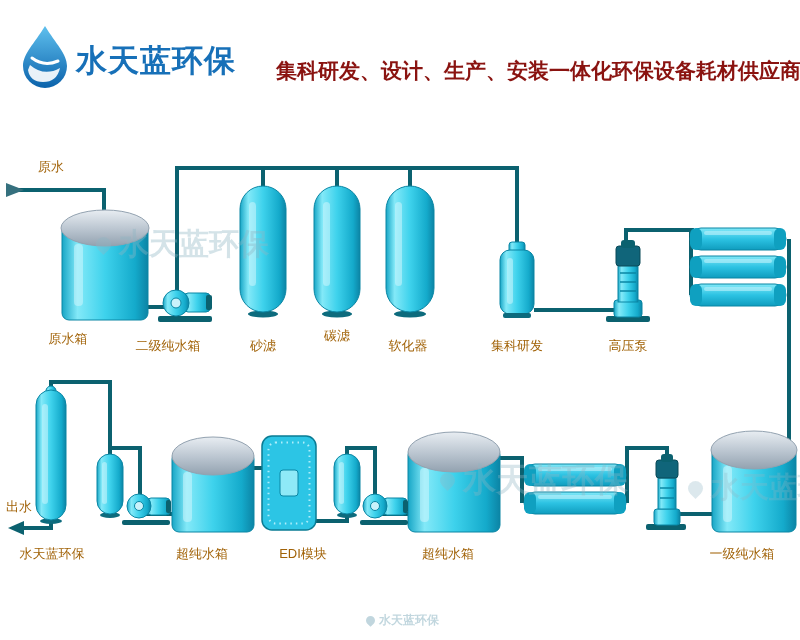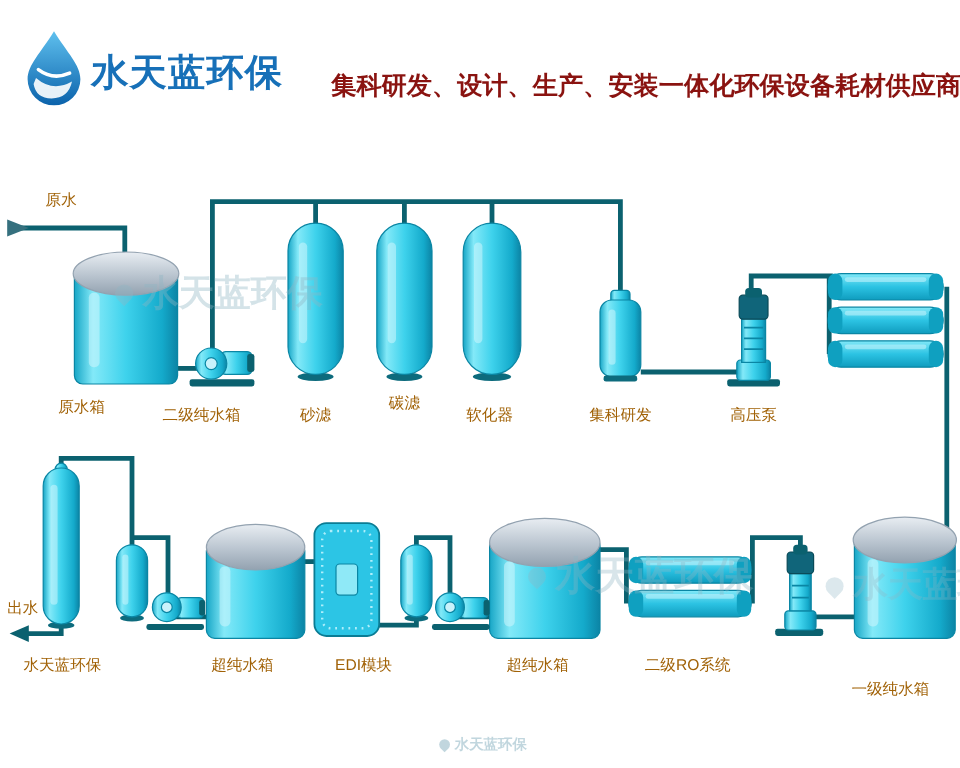--- a/index.html
+++ b/index.html
@@ -235,22 +235,21 @@
   <div class="lbl" style="left:168px;top:337px">二级纯水箱</div>
   <div class="lbl" style="left:263px;top:337px">砂滤</div>
   <div class="lbl" style="left:337px;top:327px">碳滤</div>
   <div class="lbl" style="left:408px;top:337px">软化器</div>
   <div class="lbl" style="left:517px;top:337px">集科研发</div>
   <div class="lbl" style="left:628px;top:337px">高压泵</div>
   <div class="lbl" style="left:52px;top:545px">水天蓝环保</div>
   <div class="lbl" style="left:202px;top:545px">超纯水箱</div>
   <div class="lbl" style="left:303px;top:545px">EDI模块</div>
   <div class="lbl" style="left:448px;top:545px">超纯水箱</div>
-  <div class="lbl" style="left:573px;top:545px">二级RO系统</div>
-  <div class="lbl" style="left:742px;top:565px">一级纯水箱</div>
+  <div class="lbl" style="left:742px;top:545px">一级纯水箱</div>
   <div class="lbl lbl-left" style="left:6px;top:498px">出水</div>
 
   <div class="wm wm1">
     <span class="drop"></span>
     <span>水天蓝环保</span>
   </div>
   <div class="wm wm2">
     <span class="drop"></span>
     <span>水天蓝环保</span>
   </div>

